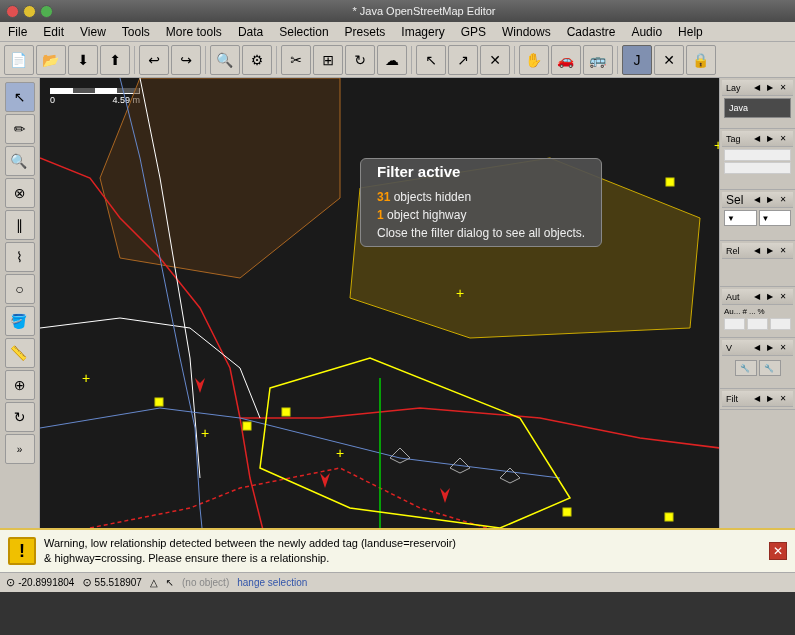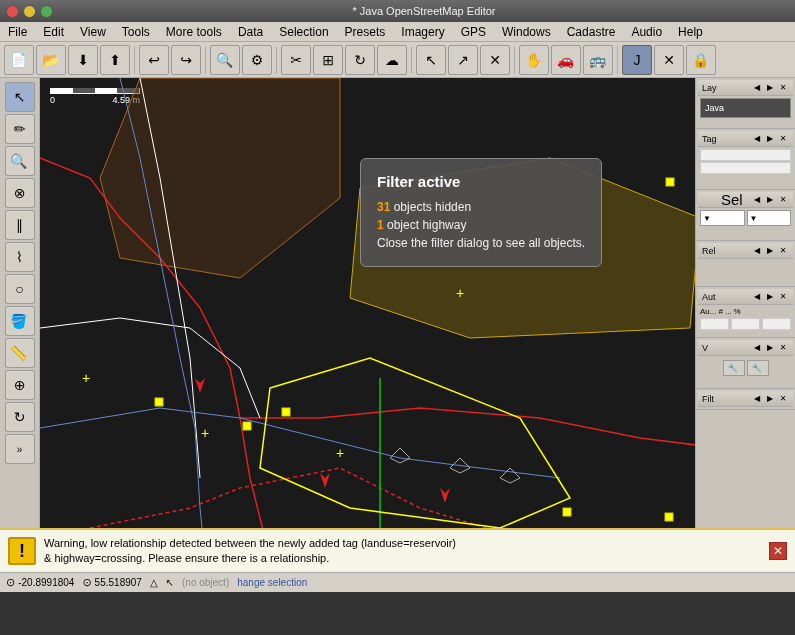--- a/index.html
+++ b/index.html
@@ -130,30 +130,30 @@
     }
 
     
     #filter-popup {
       position: absolute;
       top: 80px;
       left: 320px;
       background: rgba(80,80,80,0.92);
       border: 1px solid #888;
       border-radius: 6px;
-      padding: 14px 16px;
+      padding: 4px 16px;
       color: #eee;
       min-width: 200px;
     }
     #filter-popup h3 { font-size: 15px; font-weight: bold; margin-bottom: 8px; color: #fff; }
     #filter-popup p { font-size: 12px; line-height: 18px; }
 
     
     #right-panel {
-      width: 100px;
+      width: 76px;
       background: #c8c4bc;
       border-left: 1px solid #aaa;
       display: flex;
       flex-direction: column;
       overflow: hidden;
     }
     .panel-section {
       border-bottom: 1px solid #aaa;
       padding: 2px;
     }
@@ -415,21 +415,21 @@
         </div>
       </div>
       <div class="panel-content" style="min-height:40px;">
         <div style="height:12px;background:#eee;border:1px solid #ccc;margin-bottom:1px;"></div>
         <div style="height:12px;background:#eee;border:1px solid #ccc;"></div>
       </div>
     </div>
 
     <div class="panel-section">
       <div class="panel-header">
-        <span style="font-size:15px;margin-left:19px;">Sel</span>
+        <span style="font-size:12px;">Sel</span>
         <div class="panel-header-icons">
           <span class="panel-icon">◀</span>
           <span class="panel-icon">▶</span>
           <span class="panel-icon">✕</span>
         </div>
       </div>
       <div class="panel-content">
         <div class="panel-row">
           <div class="panel-dropdown" style="font-size:8px;">▼</div>
           <div class="panel-dropdown" style="font-size:8px;">▼</div>

